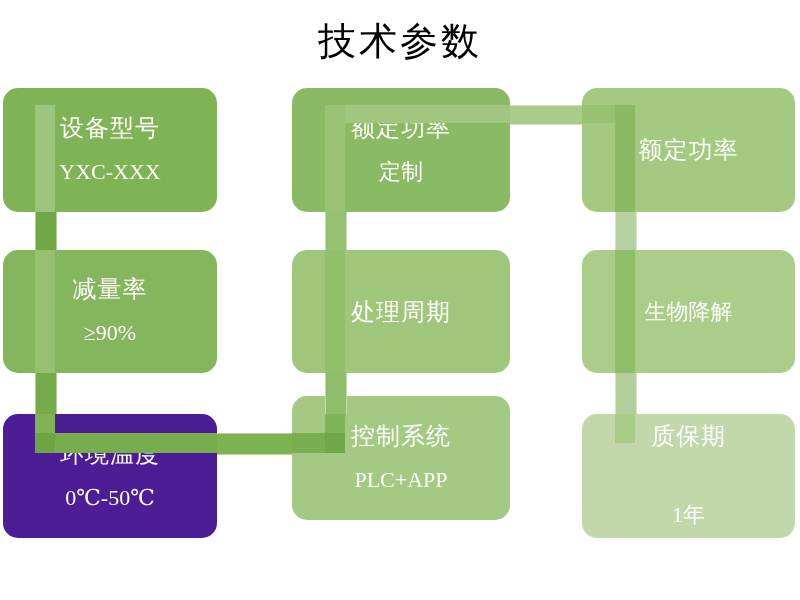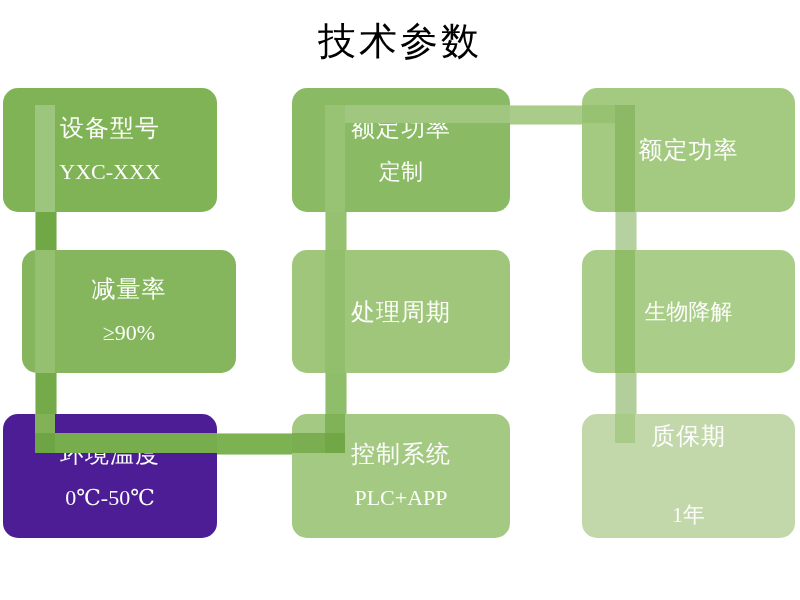--- a/index.html
+++ b/index.html
@@ -22,21 +22,21 @@
   .card .card-value { font-size:22px; line-height:32px; }
 
   
   .b1 { left:3px;   top:88px;  width:214px; height:124px; }
   .b2 { left:292px; top:88px;  width:218px; height:124px; }
   .b3 { left:582px; top:88px;  width:213px; height:124px; }
   .b4 { left:3px;   top:250px; width:214px; height:123px; }
   .b5 { left:292px; top:250px; width:218px; height:123px;font-family:Liberation Serif, serif; }
   .b6 { left:582px; top:250px; width:213px; height:123px; }
   .b7 { left:3px;   top:414px; width:214px; height:124px; }
-  .b8 { left:292px; top:414px; width:218px; height:124px; }
+  .b8 { left:292px; top:396px; width:218px; height:124px; }
   .b9 { left:582px; top:414px; width:213px; height:124px;gap:48px; }
 
   
   .seg { position:absolute; }
   .seg.gap-v { border-left:1px solid rgba(255,255,255,0.45); border-right:1px solid rgba(255,255,255,0.45); }
   .seg.gap-h { border-top:1px solid rgba(255,255,255,0.45); border-bottom:1px solid rgba(255,255,255,0.45); }
 
   
   .l1 { left:35px; top:105px; width:20px; height:107px; }
   .l2 { left:35px; top:212px; width:20px; height:38px;  }
@@ -77,21 +77,21 @@
     <div class="card-title">额定功率</div>
     <div class="card-value">定制</div>
   </div>
   <div class="card b1" style="background-color: rgb(127, 179, 86);">
     <div class="card-title">设备型号</div>
     <div class="card-value">YXC-XXX</div>
   </div>
   <div class="card b3" style="background-color: rgb(163, 202, 128);">
     <div class="card-title">额定功率</div>
   </div>
-  <div class="card b4" style="background-color: rgb(133, 182, 94); margin-left: 19px;">
+  <div class="card b4" style="background-color: rgb(133, 182, 94);">
     <div class="card-title">减量率</div>
     <div class="card-value">≥90%</div>
   </div>
   <div class="card b5" style="background-color: rgb(160, 198, 124);">
     <div class="card-title">处理周期</div>
   </div>
   <div class="card b6" style="background-color: rgb(170, 206, 138);">
     <div class="card-value">生物降解</div>
   </div>
   <div class="card b7" style="background-color: #4c1d95;">

